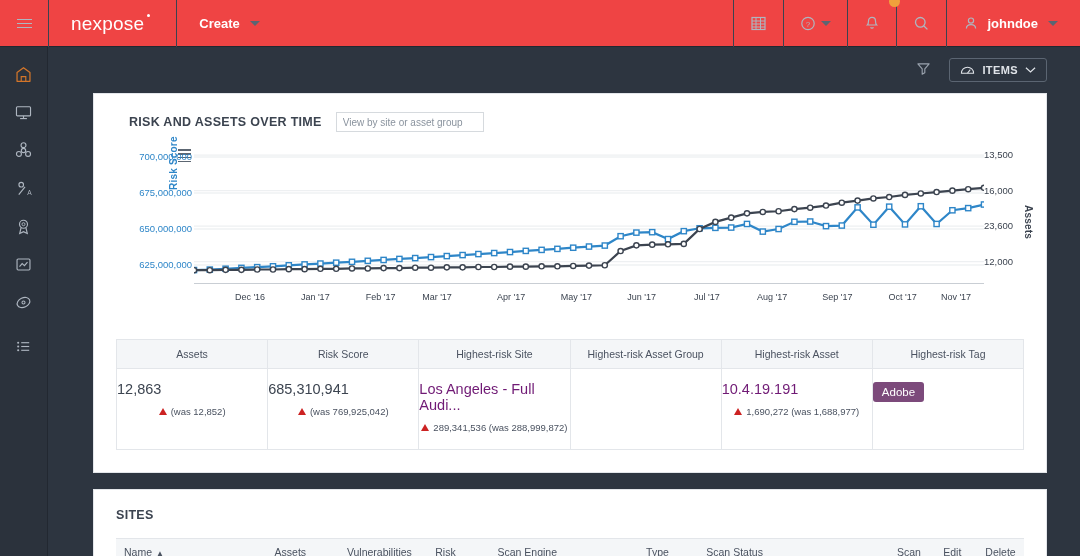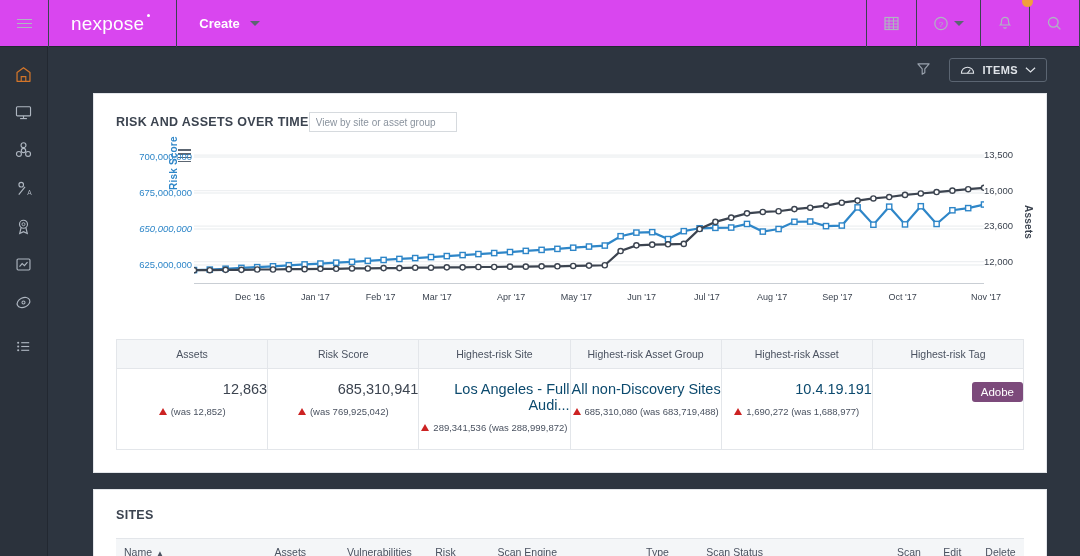--- a/index.html
+++ b/index.html
@@ -7,21 +7,21 @@
   body {
     font-family: "Liberation Sans", sans-serif;
     background: #2d3540;
     color: #333;
     font-size: 12px;
   }
 
   
   .topbar {
     position: absolute; top: 0; left: 0; width: 1080px; height: 47px;
-    background: #d946ef;
+    background: #ef4444;
     display: flex; align-items: stretch;
     border-bottom: 1px solid #222831;
   }
   .tb-cell {
     display: flex; align-items: center; justify-content: center;
     padding: 0 16px; height: 47px;
   }
   .tb-burger { width: 48px; padding: 0; }
   .burger span {
     display: block; width: 15px; height: 1.5px; background: #aeb6c0; margin: 2.5px 0;
@@ -83,21 +83,21 @@
 
   .card {
     background: #ffffff; border: 1px solid #e3e6ea;
   }
   .card.chart-card { padding: 18px 0 0 0; }
 
   .card-title {
     font-size: 12.5px; font-weight: bold; color: #3c4450; letter-spacing: .3px;
   }
   .chart-head {
-    display: flex; align-items: center; gap: 0; padding: 0 22px 0 22px;
+    display: flex; align-items: center; gap: 14px; padding: 0 22px 0 22px; margin-left: 13px;
   }
   .searchbox {
     width: 148px; height: 20px; border: 1px solid #d6dade; background:#fff;
     display: flex; align-items: center; padding: 0 6px; gap: 4px;
   }
   .searchbox input {
     border: 0; outline: 0; flex: 1; font-size: 10px; color: #6b7683;
     font-family: "Liberation Sans", sans-serif; background: transparent;
   }
   .searchbox input::placeholder { color: #8a939e; }
@@ -142,23 +142,23 @@
   
   .summary {
     display: flex; margin: 14px 22px 22px 22px; border: 1px solid #e3e6ea;
   }
   .sum-col { flex: 1; border-right: 1px solid #e3e6ea; }
   .sum-col:last-child { border-right: 0; }
   .sum-head {
     background: #f4f6f8; text-align: center; font-size: 10.5px; color: #4a5260;
     padding: 8px 0; border-bottom: 1px solid #e3e6ea;
   }
-  .sum-body { text-align: right; padding: 12px 0 16px 0; }
+  .sum-body { text-align: left; padding: 12px 0 16px 0; }
   .sum-value { font-size: 14.5px; color: #3c4450; }
-  .sum-value.link { color: #0c4a6e; }
+  .sum-value.link { color: #701a75; }
   .sum-sub {
     font-size: 9.5px; color: #4a5260; margin-top: 9px;
     display: flex; align-items: center; justify-content: center; gap: 4px;
   }
   .tri-up {
     width: 0; height: 0; border-left: 4.5px solid transparent;
     border-right: 4.5px solid transparent; border-bottom: 7px solid #cc2222;
   }
   .tag {
     display: inline-block; background: #7c4a7b; color: #fff; font-size: 11.5px;
@@ -228,20 +228,28 @@
     <span class="bell-badge"></span>
   </div>
   <div class="divider-v"></div>
   <div class="tb-cell">
     <svg width="17" height="17" viewBox="0 0 17 17">
       <circle cx="7.3" cy="7.3" r="4.8" fill="none" stroke="#aeb6c0" stroke-width="1.3"></circle>
       <line x1="10.9" y1="11" x2="14.4" y2="14.4" stroke="#aeb6c0" stroke-width="1.3"></line>
     </svg>
   </div>
   <div class="divider-v"></div>
+  <div class="tb-cell" style="padding-right:22px;">
+    <svg width="16" height="17" viewBox="0 0 16 17">
+      <circle cx="8" cy="5.6" r="2.6" fill="none" stroke="#aeb6c0" stroke-width="1.2"></circle>
+      <path d="M3.4 13.6c0-2.6 2.1-4 4.6-4s4.6 1.4 4.6 4" fill="none" stroke="#aeb6c0" stroke-width="1.2"></path>
+    </svg>
+    <span class="username">johndoe</span>
+    <span class="caret"></span>
+  </div>
 </div>
 
 <div class="rail">
   <div class="rail-item active">
     <svg width="19" height="19" viewBox="0 0 20 20">
       <path d="M10 2.8 3.2 8v9.2h13.6V8z" fill="none" stroke="#d4762a" stroke-width="1.3" stroke-linejoin="round"></path>
       <path d="M7.6 17.2v-5h4.8v5" fill="none" stroke="#d4762a" stroke-width="1.2"></path>
     </svg>
   </div>
   <div class="rail-item">
@@ -339,21 +347,21 @@
             <span></span>
             <span></span>
             <span></span>
         </div>
 
         <div class="y-label-left">Risk Score</div>
         <div class="y-label-right">Assets</div>
 
         <div id="yticks-left">
             <div class="ytick-left" style="top: 119px;">625,000,000</div>
-            <div class="ytick-left" style="top: 83px; font-style: italic;">650,000,000</div>
+            <div class="ytick-left" style="top: 83px;">650,000,000</div>
             <div class="ytick-left" style="top: 47px;">675,000,000</div>
             <div class="ytick-left" style="top: 11px;">700,000,000</div>
           </div>
         <div id="yticks-right">
             <div class="ytick-right" style="top: 115.684px;">12,000</div>
             <div class="ytick-right" style="top: 80.1579px;">23,600</div>
             <div class="ytick-right" style="top: 44.6316px;">16,000</div>
             <div class="ytick-right" style="top: 9.10526px;">13,500</div>
           </div>
 
@@ -479,21 +487,21 @@
             <div class="xtick" style="left: 221.273px;">Jan '17</div>
             <div class="xtick" style="left: 286.545px;">Feb '17</div>
             <div class="xtick" style="left: 343px;">Mar '17</div>
             <div class="xtick" style="left: 417.091px;">Apr '17</div>
             <div class="xtick" style="left: 482.364px;">May '17</div>
             <div class="xtick" style="left: 547.636px;">Jun '17</div>
             <div class="xtick" style="left: 612.909px;">Jul '17</div>
             <div class="xtick" style="left: 678.182px;">Aug '17</div>
             <div class="xtick" style="left: 743.455px;">Sep '17</div>
             <div class="xtick" style="left: 808.727px;">Oct '17</div>
-            <div class="xtick" style="left: 892px;">Nov '17</div>
+            <div class="xtick" style="left: 862px;">Nov '17</div>
           </div>
       </div>
 
       <div class="summary" id="summary-row">
           <div class="sum-col">
             <div class="sum-head">Assets</div>
             <div class="sum-body">
               <div class="sum-value">12,863</div>
               <div class="sum-sub">
                 <span class="tri-up"></span>
@@ -516,27 +524,20 @@
             <div class="sum-body">
               <div class="sum-value link">Los Angeles - Full Audi...</div>
               <div class="sum-sub">
                 <span class="tri-up"></span>
                 <span>289,341,536 (was 288,999,872)</span>
               </div>
             </div>
           </div>
           <div class="sum-col">
             <div class="sum-head">Highest-risk Asset Group</div>
-            <div class="sum-body">
-              <div class="sum-value link">All non-Discovery Sites</div>
-              <div class="sum-sub">
-                <span class="tri-up"></span>
-                <span>685,310,080 (was 683,719,488)</span>
-              </div>
-            </div>
           </div>
           <div class="sum-col">
             <div class="sum-head">Highest-risk Asset</div>
             <div class="sum-body">
               <div class="sum-value link">10.4.19.191</div>
               <div class="sum-sub">
                 <span class="tri-up"></span>
                 <span>1,690,272 (was 1,688,977)</span>
               </div>
             </div>

